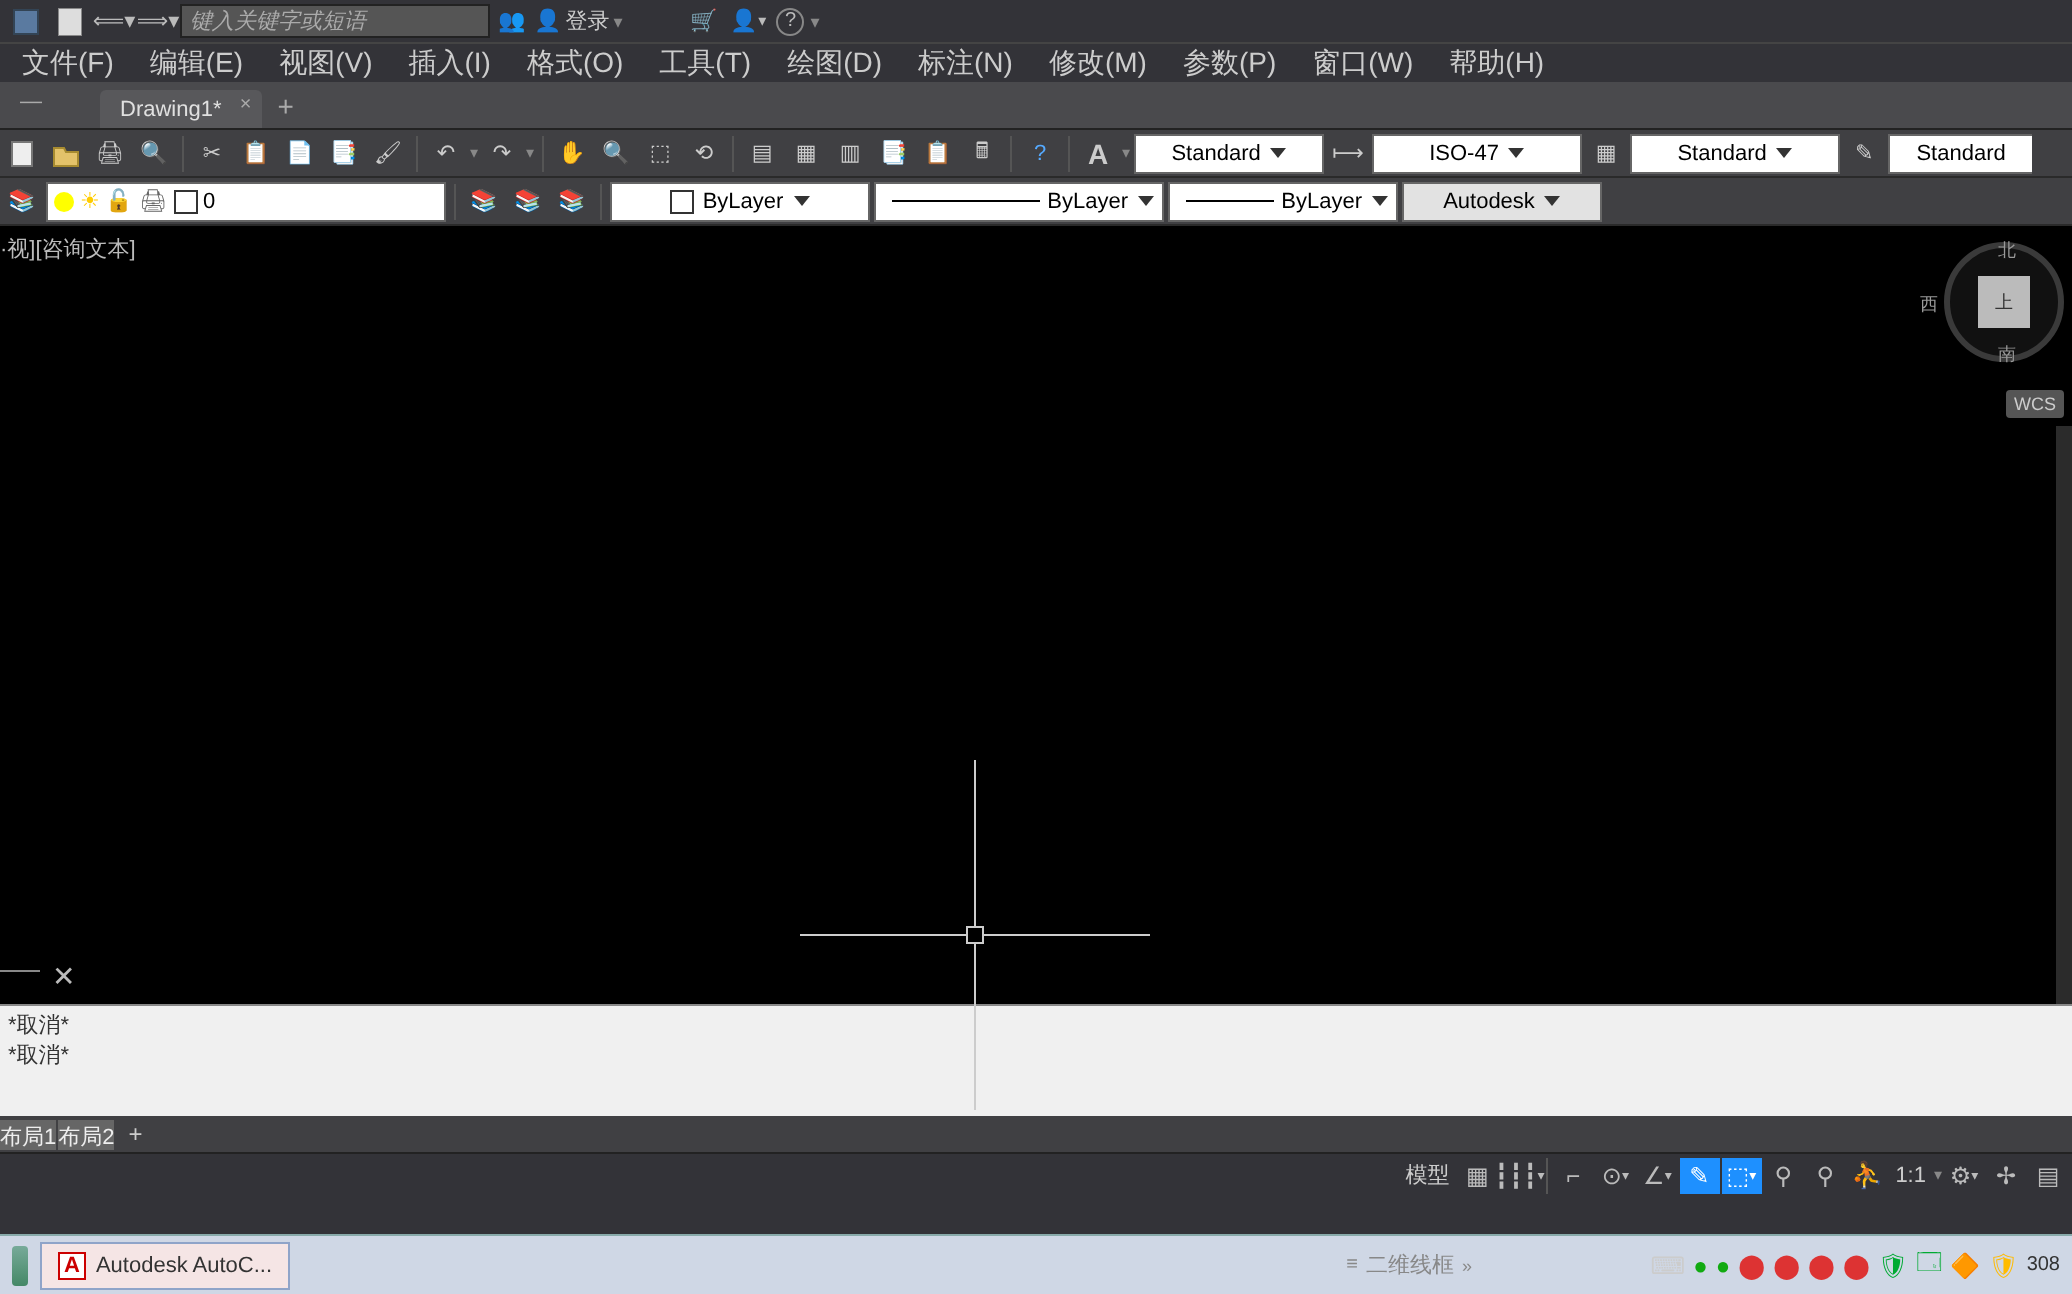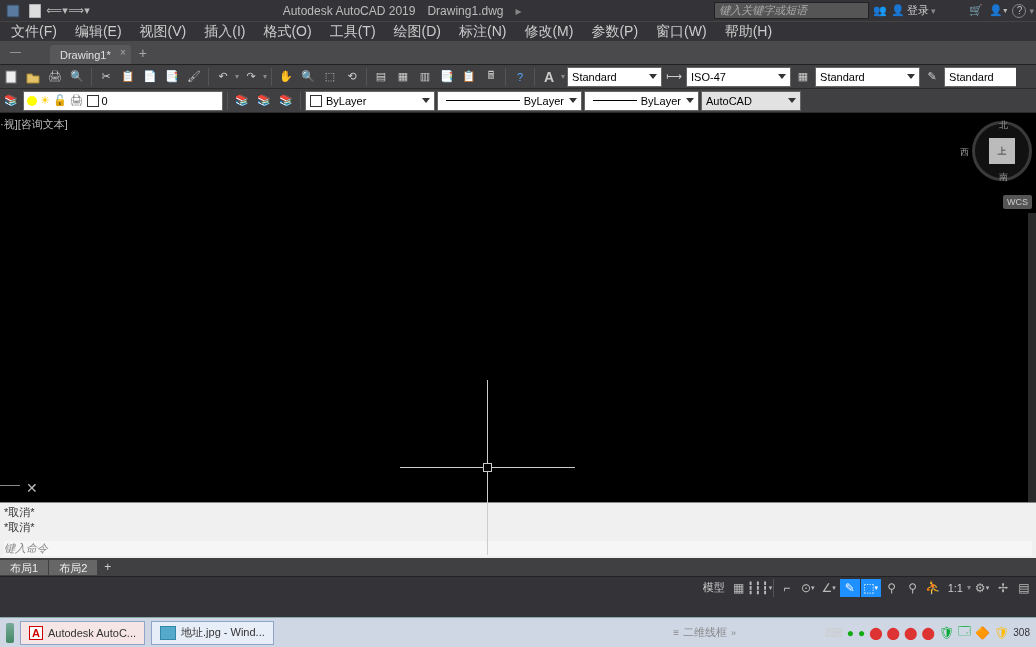--- a/index.html
+++ b/index.html
@@ -62,21 +62,21 @@
     border-bottom:1px solid #2a2a2a;
     height:24px;
   }
   .tool-btn {
     width:20px; height:20px; display:flex; align-items:center; justify-content:center;
     color:#ccc;
   }
   .sep { width:1px; height:18px; background:#555; margin:0 2px;}
   .dd {
     background:#fff; color:#000; height:20px; border:1px solid #666; display:flex; align-items:center;
-    padding:0 4px; font-size:11px; justify-content:space-between;
+    padding:0 4px; font-size:11px; justify-content:center;
   }
   .dd .arr{ border-left:4px solid transparent; border-right:4px solid transparent; border-top:5px solid #333; margin-left:5px;}
   .layer-dd {
     background:#fff; height:20px; display:flex; align-items:center; gap:3px; padding:0 3px;
     border:1px solid #666; color:#000;
   }
   .layer-dd .cs{ width:12px; height:12px; background:#fff; border:1px solid #333;}
   .layer-name{ flex:1; font-size:11px;}
   .lamp{ width:10px;height:10px; border-radius:50%; background:#ff0;}
   .sun{ color:#ffcc00; font-size:11px;}
@@ -99,21 +99,21 @@
   .cmd-area{
     background:#f0f0f0; color:#333; font-size:11px; height:56px;
     border-top:1px solid #888; padding:2px 4px;
     display:flex; flex-direction:column; justify-content:flex-end;
   }
   .cmd-history{ flex:1; overflow:hidden; }
   .cmd-input{ font-style:italic; color:#888; display:flex; align-items:center; background:#f6f6f6;}
   .layout-tabs{
     background:#404043; height:18px; display:flex; align-items:center; gap:1px;
   }
-  .ltab{ background:#666; color:#eee; padding:1px 10px; font-size:11px; height:15px;}
+  .ltab{ background:#666; color:#eee; padding:1px 0; font-size:11px; height:15px;}
   .ltab-add{ color:#ccc; padding:0 6px; font-size:12px;}
   .status-bar{
     background:#333338; height:22px; display:flex; align-items:center; justify-content:flex-end;
     gap:1px; padding:0 2px; border-top:1px solid #222;
   }
   .status-btn{ width:20px; height:18px; display:flex; align-items:center; justify-content:center; color:#bbb; font-size:12px;}
   .status-btn.on{ background:#1e90ff; color:#fff;}
   .status-txt{ color:#ccc; font-size:11px; padding:0 3px;}
   .taskbar{
     position:absolute; bottom:0; left:0; right:0; height:30px; background:#cfd7e5;
@@ -137,25 +137,20 @@
         <rect x="1" y="1" width="12" height="12" fill="#5a7aa0" stroke="#345"></rect>
       </svg>
     </div>
   <div class="title-icon">
       <svg width="12" height="14">
         <rect x="0" y="0" width="12" height="14" fill="#ddd" stroke="#888"></rect>
       </svg>
     </div>
   <div class="title-icon" style="color:#bbb;">⟸▾</div>
   <div class="title-icon" style="color:#bbb;">⟹▾</div>
-  <div class="title-center">
-    <span>Autodesk AutoCAD 2019</span>
-    <span>Drawing1.dwg</span>
-    <span style="color:#888;">▸</span>
-  </div>
   <div class="search-box">
     <span>键入关键字或短语</span>
   </div>
   <div class="title-icon">👥</div>
   <div style="display:flex;align-items:center;gap:2px;">
     <span style="color:#bbb;">👤</span>
     <span class="login-label">登录</span>
     <span style="color:#888;font-size:9px;">▾</span>
   </div>
   <div style="width:30px;"></div>
@@ -281,21 +276,21 @@
       <span class="arr"></span>
   </div>
   <div class="dd" style="width:115px;">
     <span style="display:flex;align-items:center;flex:1;">
         <span class="line-sample"></span>
         <span>ByLayer</span>
       </span>
       <span class="arr"></span>
   </div>
   <div class="dd" style="width:100px;background:#e2e2e2;">
-    <span>AutoCAD</span>
+    <span>Autodesk</span>
       <span class="arr"></span>
   </div>
 </div>
 
 <div class="drawing-area">
   <div class="view-label">·视][咨询文本]</div>
   <div class="crosshair">
     <div class="ch-h"></div>
     <div class="ch-v"></div>
     <div class="ch-box"></div>
@@ -310,23 +305,20 @@
   <div class="wcs-badge">WCS</div>
   <div style="position:absolute;left:0;bottom:16px;width:20px;height:1px;background:#888;"></div>
   <div class="ucs-close">✕</div>
   <div style="position:absolute;right:0;top:100px;bottom:0;width:8px;background:#2b2b2b;"></div>
 </div>
 
 <div class="cmd-area">
   <div class="cmd-history">
     <div>*取消*</div>
     <div>*取消*</div>
-  </div>
-  <div class="cmd-input">
-    <span>键入命令</span>
   </div>
 </div>
 
 <div class="layout-tabs">
   <div class="ltab">布局1</div>
   <div class="ltab">布局2</div>
   <div class="ltab-add">+</div>
 </div>
 
 <div class="status-bar">
@@ -348,24 +340,20 @@
   <div class="status-btn">✢</div>
   <div class="status-btn">▤</div>
 </div>
 
 <div class="taskbar">
   <div style="width:8px;height:20px;background:linear-gradient(#7a9,#486);border-radius:2px;"></div>
   <div class="task-item active">
     <span style="color:#c00;font-weight:bold;background:#fff;border:1px solid #c00;padding:0 2px;">A</span>
     <span>Autodesk AutoC...</span>
   </div>
-  <div class="task-item">
-    <span style="width:16px;height:14px;background:#5ac;border:1px solid #38a;"></span>
-    <span>地址.jpg - Wind...</span>
-  </div>
   <div class="tray-input">
     <span style="font-size:10px;">≡</span>
     <span>二维线框</span>
     <span style="font-size:9px;">»</span>
   </div>
   <div class="tray">
     <span>⌨</span>
     <span style="color:#1a1;">●</span>
     <span style="color:#1a1;">●</span>
     <span style="color:#d33;">⬤</span>

